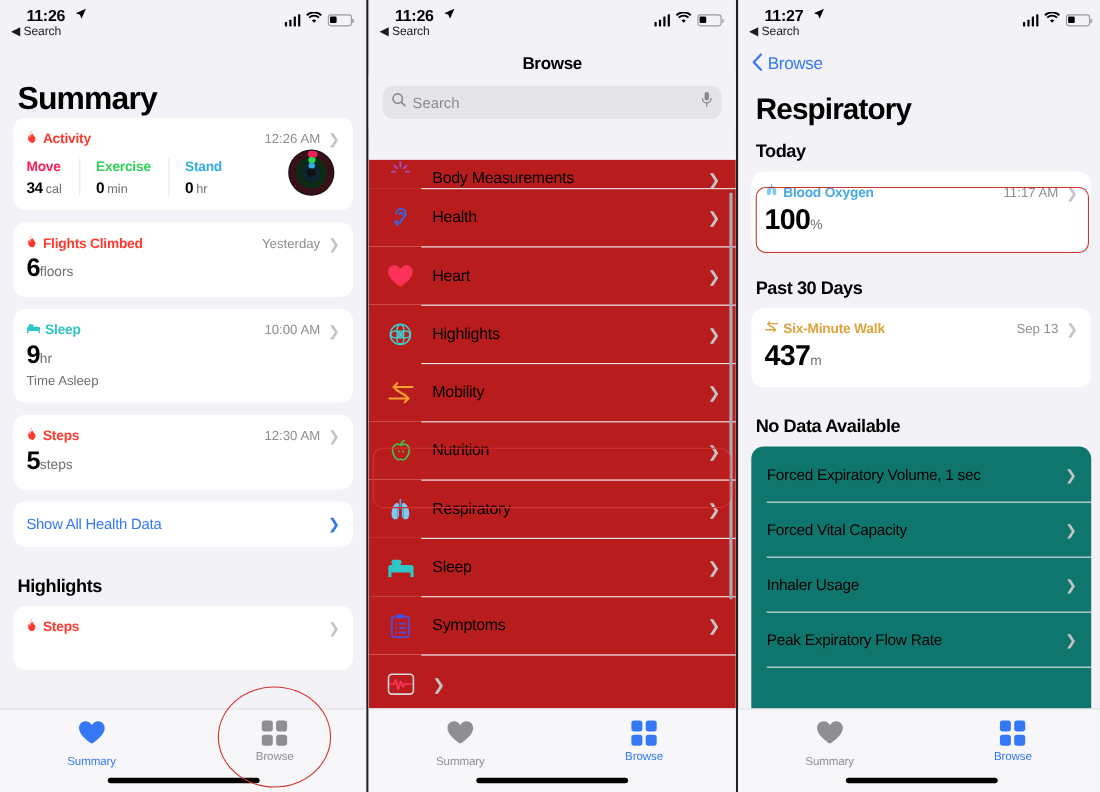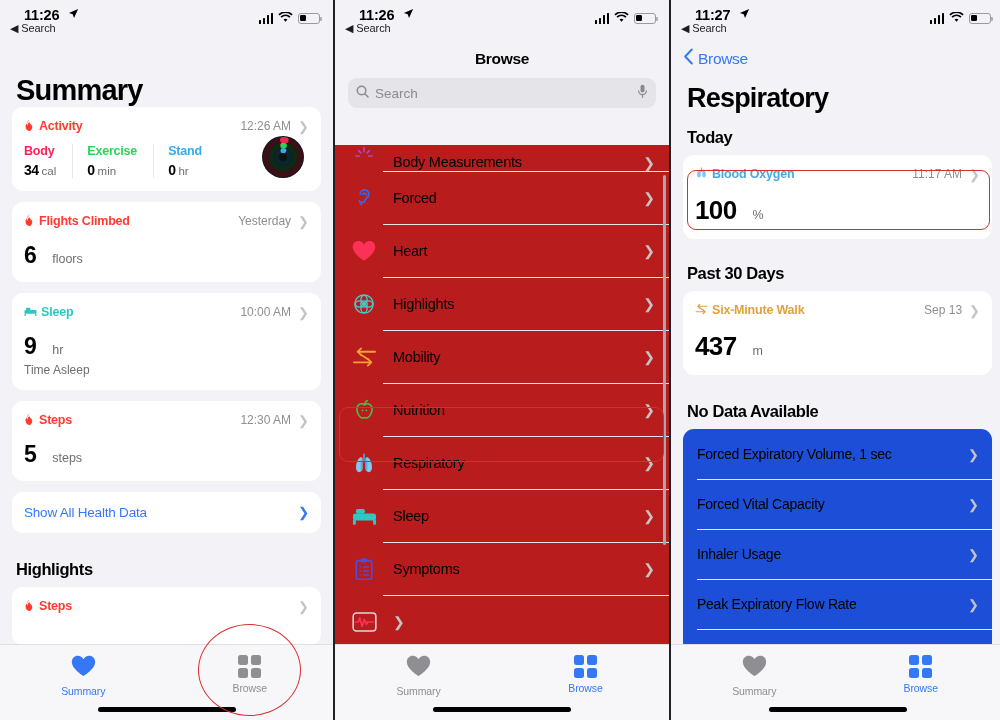--- a/index.html
+++ b/index.html
@@ -69,21 +69,21 @@
   .card {
     background:#fff; border-radius: 11px; margin: 0 12px 11px 12px;
     padding: 10px 12px 13px 12px; position: relative;
   }
   .card-head { display:flex; align-items:center; justify-content:space-between; }
   .ch-left { display:flex; align-items:center; gap:4px; }
   .ch-title { font-size: 12.5px; font-weight:600; letter-spacing:-0.2px; }
   .ch-right { display:flex; align-items:center; gap:7px; }
   .ch-time { font-size: 12px; color:#8e8e93; }
   .chev { color:#c4c4c7; font-size: 13px; line-height:1; }
-  .metric { display:flex; align-items:baseline; gap:16px; margin-top: 12px; }
+  .metric { display:flex; align-items:baseline; gap:0; }
   .metric .v { font-size: 23px; font-weight: 700; color:#000; letter-spacing:-0.6px; }
   .metric .u { font-size: 12.5px; color:#6e6e73; }
   .sub-label { font-size: 12px; color:#6e6e73; margin-top: 3px; }
 
   .activity-cols { display:flex; align-items:flex-start; margin-top: 9px; }
   .acol { padding-right: 16px; }
   .acol + .acol { border-left: 1px solid #e8e8ec; padding-left: 14px; }
   .acol .lbl { font-size: 12.5px; font-weight:600; letter-spacing:-0.2px; }
   .acol .row { display:flex; align-items:baseline; gap:3px; margin-top:4px; }
   .acol .row .v { font-size: 14px; font-weight:700; color:#000; letter-spacing:-0.5px;}
@@ -133,21 +133,21 @@
   .scroll-ind {
     position:absolute; right:3px; top:30px; width:3px; height:370px;
     border-radius:2px; background:#a8a8ad;
   }
 
   
   .backlink { display:flex; align-items:center; gap:4px; padding: 4px 0 0 12px; color:#3478f6; }
   .backlink .bl { font-size:15.5px; letter-spacing:-0.3px; }
   .p3-title { font-size:27px; font-weight:700; color:#000; letter-spacing:-0.8px; padding: 14px 0 0 16px; }
   .sec3 { font-size:16.5px; font-weight:700; color:#000; letter-spacing:-0.4px; padding: 14px 0 8px 16px; }
-  .list-card { background:#1d4ed8; border-radius:11px; margin:0 12px; overflow:hidden; }
+  .list-card { background:#0f766e; border-radius:11px; margin:0 12px; overflow:hidden; }
   .list-row {
     height:50px; display:flex; align-items:center; justify-content:space-between;
     padding: 0 13px 0 14px; position:relative;
   }
   .list-row + .list-row::before {
     content:""; position:absolute; left:14px; right:0; top:0; height:0.6px; background:#e6e6e9;
   }
   .list-row .lt { font-size:14px; color:#000; letter-spacing:-0.25px; }
 
   
@@ -221,21 +221,21 @@
             </span>
             <span class="ch-title" style="color:#ff3b30">Activity</span>
           </div>
           <div class="ch-right">
             <span class="ch-time">12:26 AM</span>
             <span class="chev">❯</span>
           </div>
         </div>
         <div class="activity-cols">
           <div class="acol">
-            <div class="lbl" style="color:#fa1f55">Body</div>
+            <div class="lbl" style="color:#fa1f55">Move</div>
             <div class="row">
                 <span class="v">34</span>
                 <span class="u">cal</span>
               </div>
           </div>
           <div class="acol">
             <div class="lbl" style="color:#30d158">Exercise</div>
             <div class="row">
                 <span class="v">0</span>
                 <span class="u">min</span>
@@ -398,21 +398,21 @@
       </div>
 
       <div class="brow-row">
         <span class="brow-ico">
           <svg width="23" height="23" viewBox="0 0 24 24" fill="none" stroke="#2a6df5" stroke-width="1.7" stroke-linecap="round">
               <path d="M7.5 8.5a4.5 4.5 0 0 1 9 0c0 3-2.7 4-3.7 5.6-.6 1-.4 2.2-1.6 2.9-1 .6-2.3.1-2.6-.8"></path>
               <path d="M10.3 8.6a2 2 0 0 1 3.6 1"></path>
               <path d="M9 19.5c-1.5-1-2.3-2.6-2.3-4"></path>
             </svg>
         </span>
-        <span class="brow-label">Forced</span>
+        <span class="brow-label">Health</span>
         <span class="chev">❯</span>
       </div>
 
       <div class="brow-row">
         <span class="brow-ico">
           <svg width="24" height="22" viewBox="0 0 26 23">
               <path d="M13 22S.8 14.6.8 7.3C.8 3.4 3.7.8 7 .8c2.6 0 4.7 1.6 6 3.6C14.3 2.4 16.4.8 19 .8c3.3 0 6.2 2.6 6.2 6.5C25.2 14.6 13 22 13 22z" fill="#fc3158"></path>
             </svg>
         </span>
         <span class="brow-label">Heart</span>

